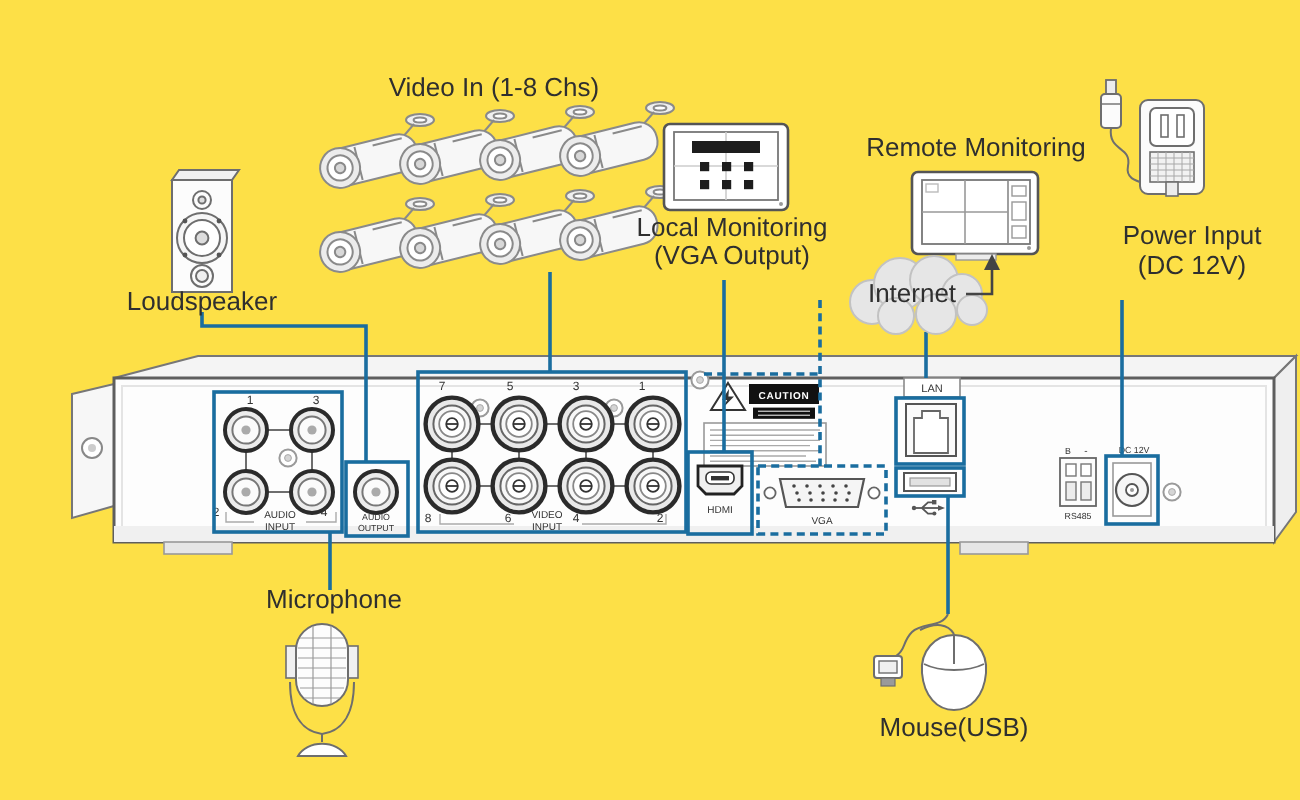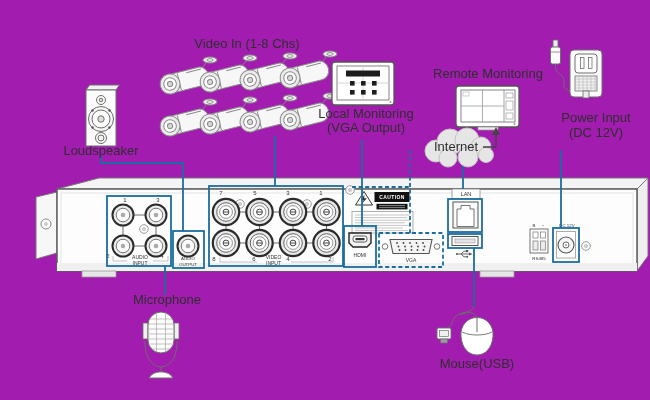--- a/index.html
+++ b/index.html
@@ -1,16 +1,16 @@
 <!DOCTYPE html>
 <html><head>
 <meta charset="utf-8">
 <style>
   html,body{margin:0;padding:0;background:#fff;}
-  .stage{position:relative;width:650px;height:400px;background:#a21caf;overflow:hidden;}
+  .stage{position:relative;width:650px;height:400px;background:#fde047;overflow:hidden;}
   svg{display:block;}
   svg text{font-family:"Liberation Sans","DejaVu Sans",sans-serif;fill:#2f2f2f;}
   .lbl{font-size:13px;}
   .micro{font-size:5px;fill:#333;}
   .micro2{font-size:4.4px;fill:#333;}
   .num{font-size:6px;fill:#333;}
   .lanlbl{font-size:5.5px;fill:#333;}
   .cautiontxt{font-size:5px;fill:#fff;font-weight:bold;letter-spacing:.4px;}
   .blue{stroke:#1a6d9f;fill:none;stroke-width:1.8px;}
   .blue-d{stroke:#1a6d9f;fill:none;stroke-width:1.8px;stroke-dasharray:4 2.6;}

